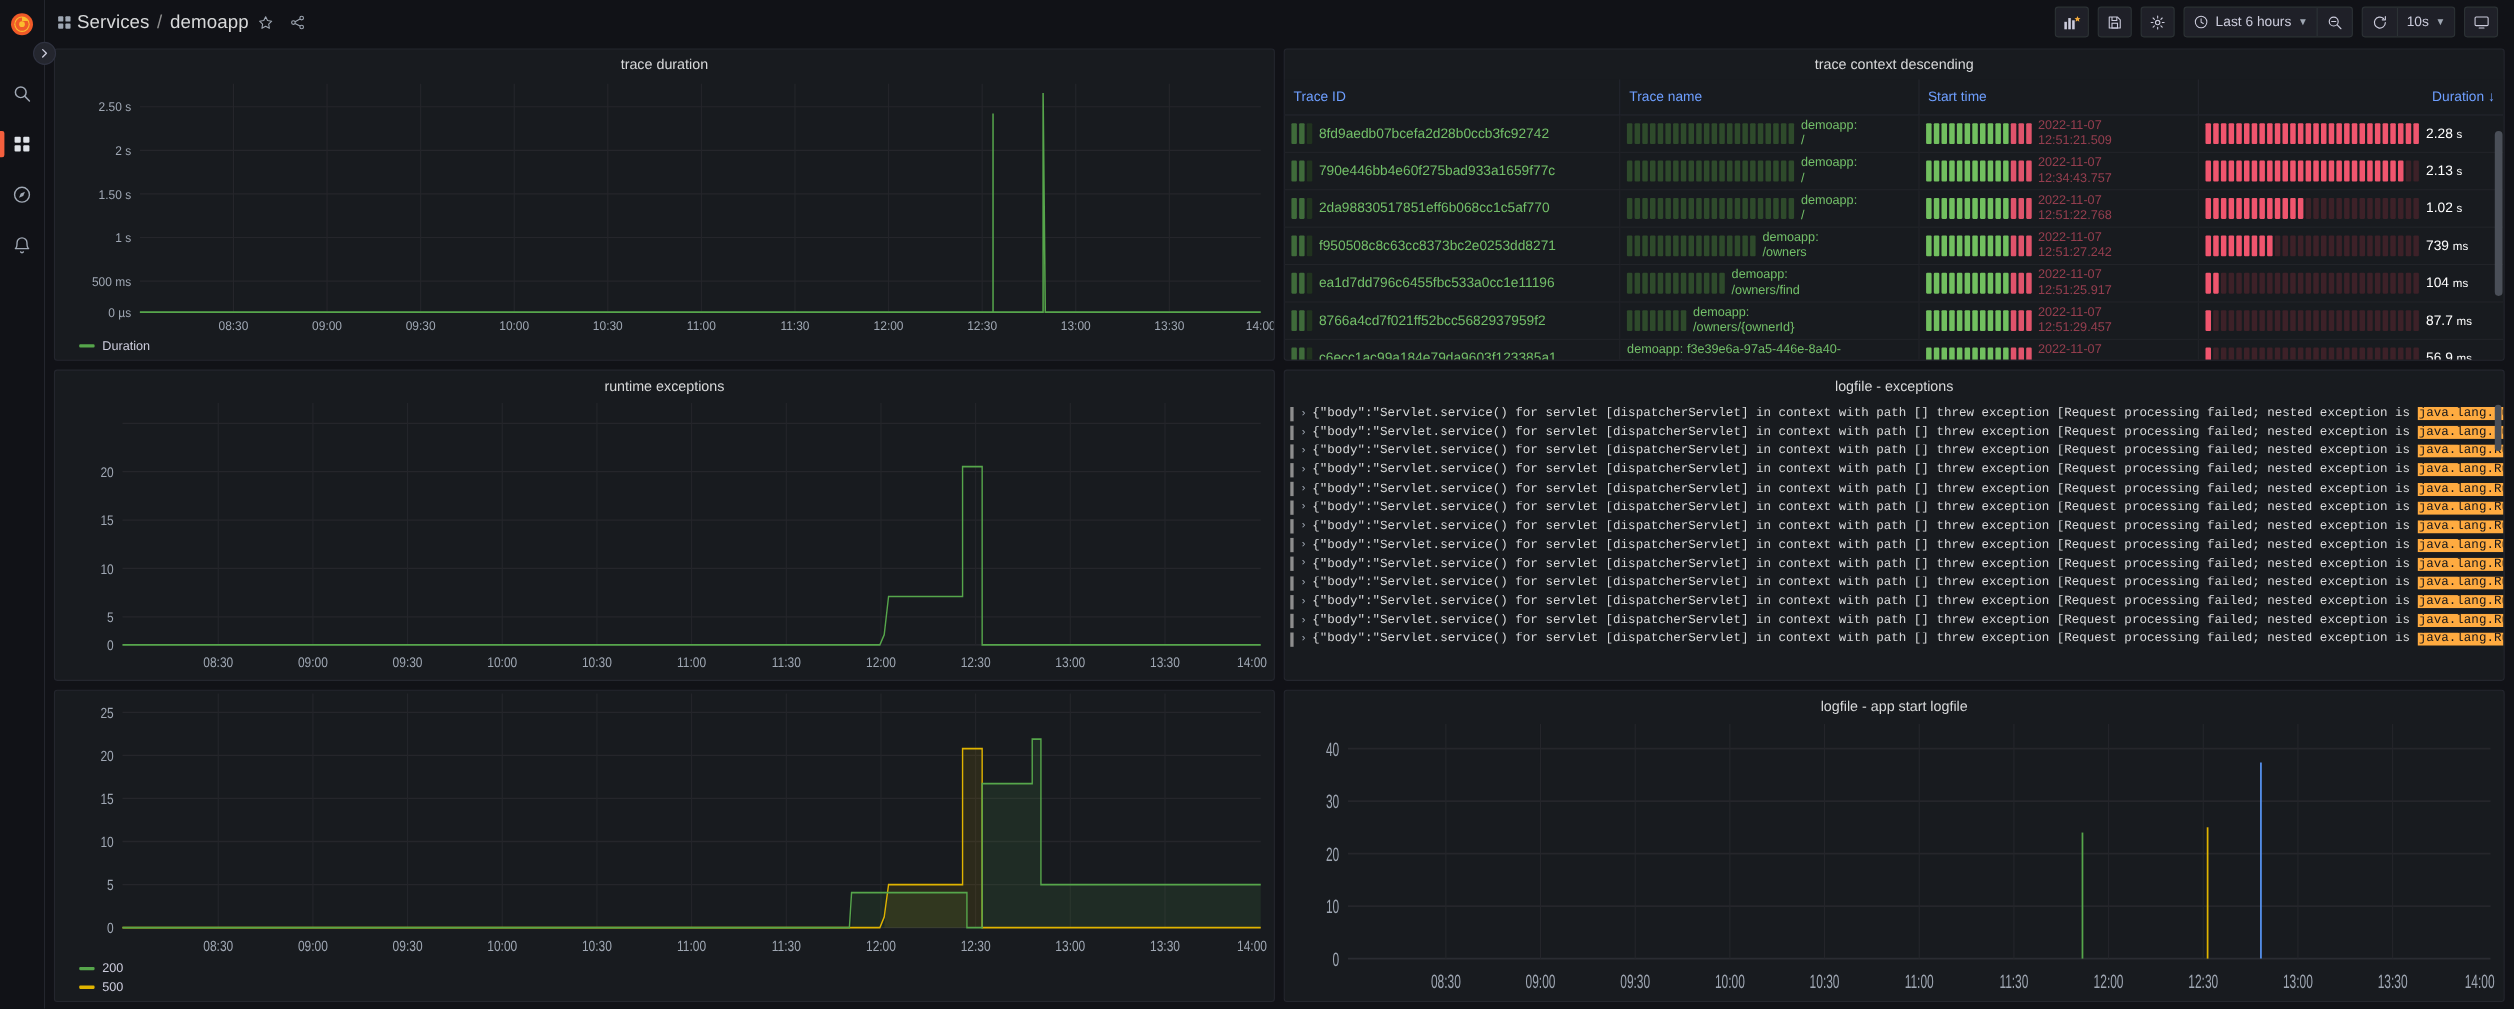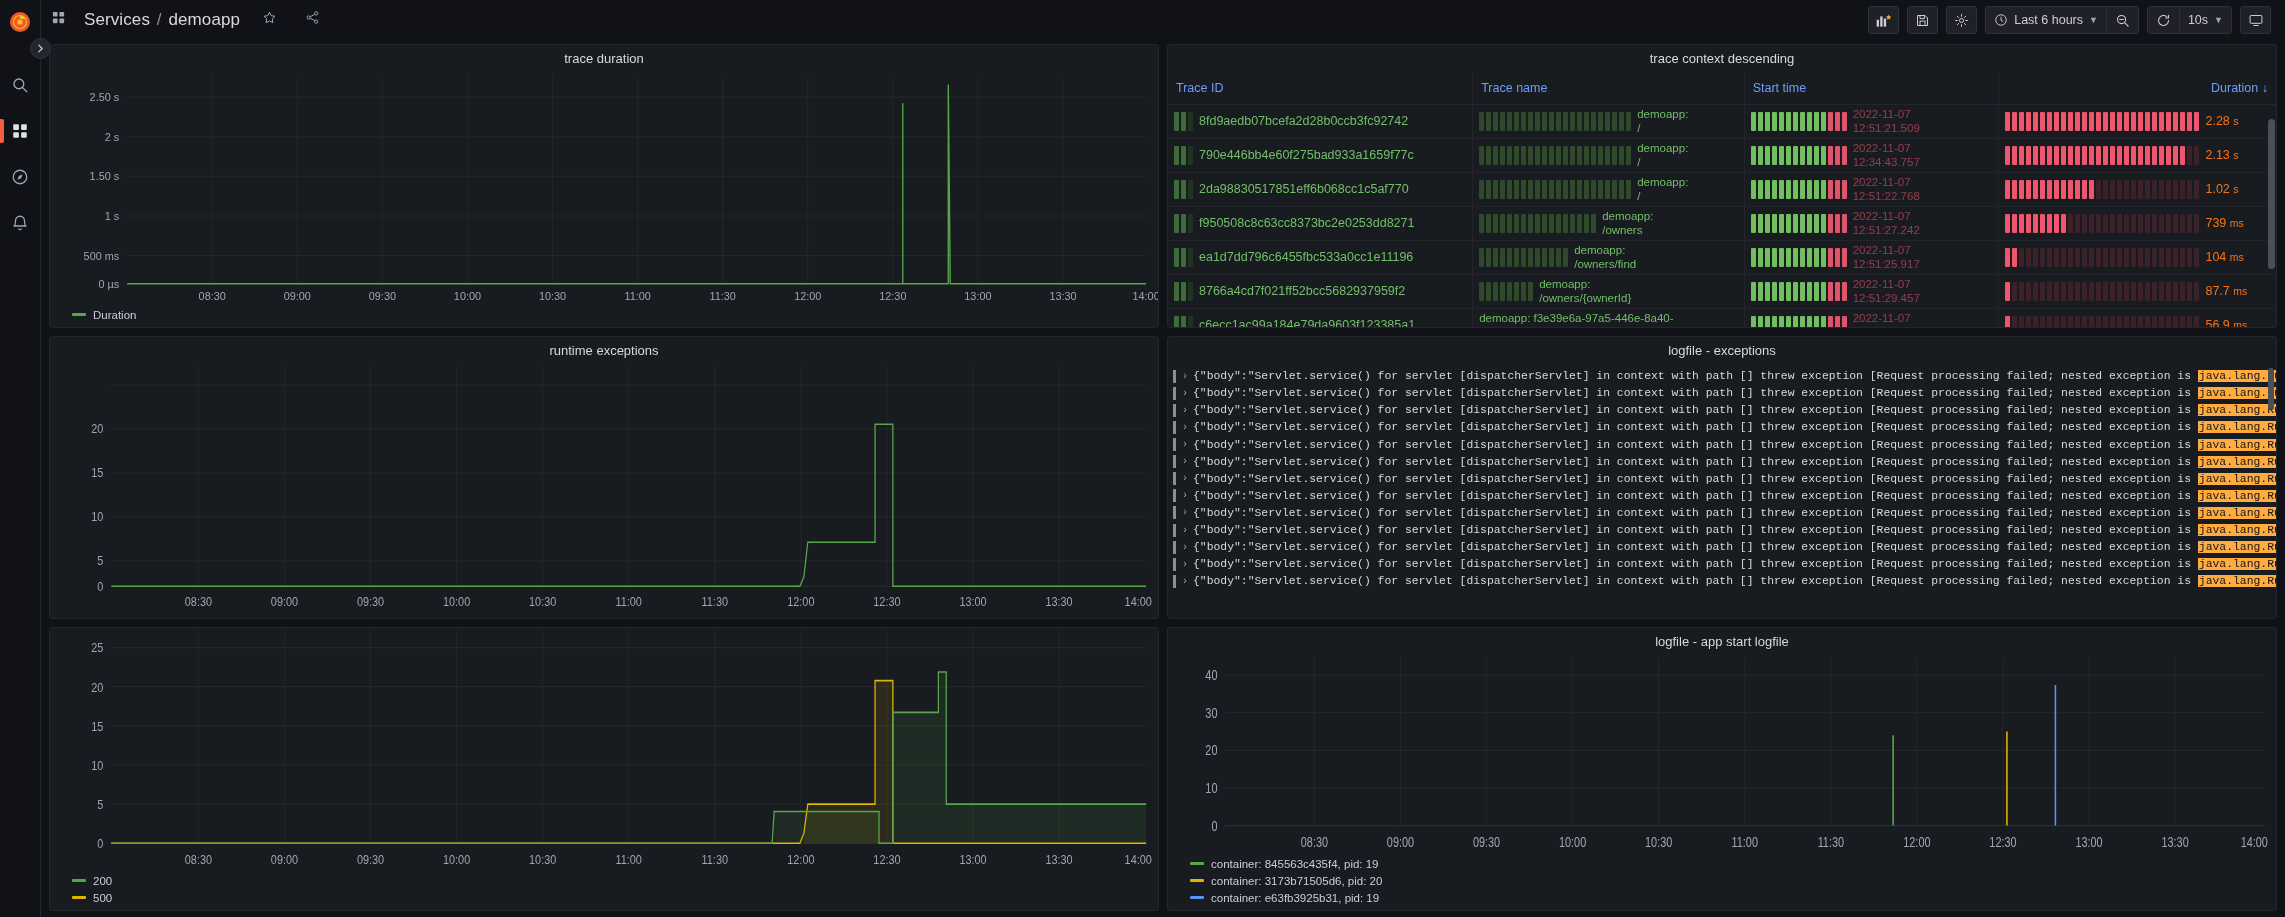--- a/index.html
+++ b/index.html
@@ -42,21 +42,21 @@
   
   .main { flex: 1; display: flex; flex-direction: column; height: 917px; min-width: 0; }
 
   
   .topbar {
     height: 40px; flex: 0 0 40px;
     display: flex; align-items: center; justify-content: space-between;
     padding: 0 14px 0 10px;
     background: #111217;
   }
-  .topbar-left { display: flex; align-items: flex-start; gap: 18px; }
+  .topbar-left { display: flex; align-items: center; gap: 4px; }
   .grid-icon { color: #9fa7b3; display: flex; }
   .crumb { font-size: 17px; color: #d8d9da; letter-spacing: .1px; }
   .crumb .sep { color: #8e8e8e; margin: 0 2px; }
   .crumb-link { color: #d8d9da; }
   .crumb-current { color: #d8d9da; }
   .tb-ico { color: #9fa7b3; display: flex; align-items: center; justify-content: center; }
 
   .topbar-right { display: flex; align-items: center; gap: 8px; }
   .tb-btn {
     height: 28px; min-width: 31px; padding: 0 6px;
@@ -123,21 +123,21 @@
     border-bottom: 1px solid #222429; border-right: 1px solid #222429;
     padding: 0; height: 33px; vertical-align: middle; overflow: hidden;
   }
   table.trace td:last-child { border-right: none; }
   .cell-gauge { display: flex; align-items: center; height: 33px; width: 100%; padding: 0 6px; gap: 6px; }
   .bars { display: flex; gap: 2px; height: 19px; align-items: stretch; flex: 0 0 auto; }
   .bars i { width: 5px; border-radius: 1px; display: block; }
   .cell-text { font-size: 12.5px; white-space: nowrap; line-height: 1.15; }
   .cell-text.two { font-size: 11.5px; }
   .t-green { color: #73bf69; }
-  .t-red { color: #f97316; }
+  .t-red { color: #ffffff; }
   .t-dim { color: #e0536b; opacity: .62; }
   .unit { font-size: 10.5px; }
   .tbl-scrollbar {
     position: absolute; right: 1px; top: 47px; width: 7px; bottom: 4px;
     background: transparent;
   }
   .tbl-scrollbar i {
     display: block; width: 7px; height: 150px; border-radius: 4px;
     background: #4a4f58;
   }
@@ -1262,33 +1262,19 @@
                 <text class="axis-text c" x="757" y="153">12:00</text>
                 <text class="axis-text c" x="844" y="153">12:30</text>
                 <text class="axis-text c" x="931" y="153">13:00</text>
                 <text class="axis-text c" x="1018" y="153">13:30</text>
                 <text class="axis-text c" x="1098" y="153">14:00</text>
               </g>
               <line x1="733" y1="136" x2="733" y2="64" stroke="#56a64b" stroke-width="1.6"></line>
               <line x1="848" y1="136" x2="848" y2="61" stroke="#e0b400" stroke-width="1.6"></line>
               <line x1="897" y1="136" x2="897" y2="24" stroke="#5794f2" stroke-width="1.6"></line>
             </svg>
-            <div class="legend">
-              <div class="legend-item">
-                <span class="legend-swatch" style="background:#56a64b"></span>
-                <span>container: 845563c435f4, pid: 19</span>
-              </div>
-              <div class="legend-item">
-                <span class="legend-swatch" style="background:#e0b400"></span>
-                <span>container: 3173b71505d6, pid: 20</span>
-              </div>
-              <div class="legend-item">
-                <span class="legend-swatch" style="background:#5794f2"></span>
-                <span>container: e63fb3925b31, pid: 19</span>
-              </div>
-            </div>
           </div>
         </div>
       </div>
 
     </div>
   </div>
 </div>
 
 </body></html>

